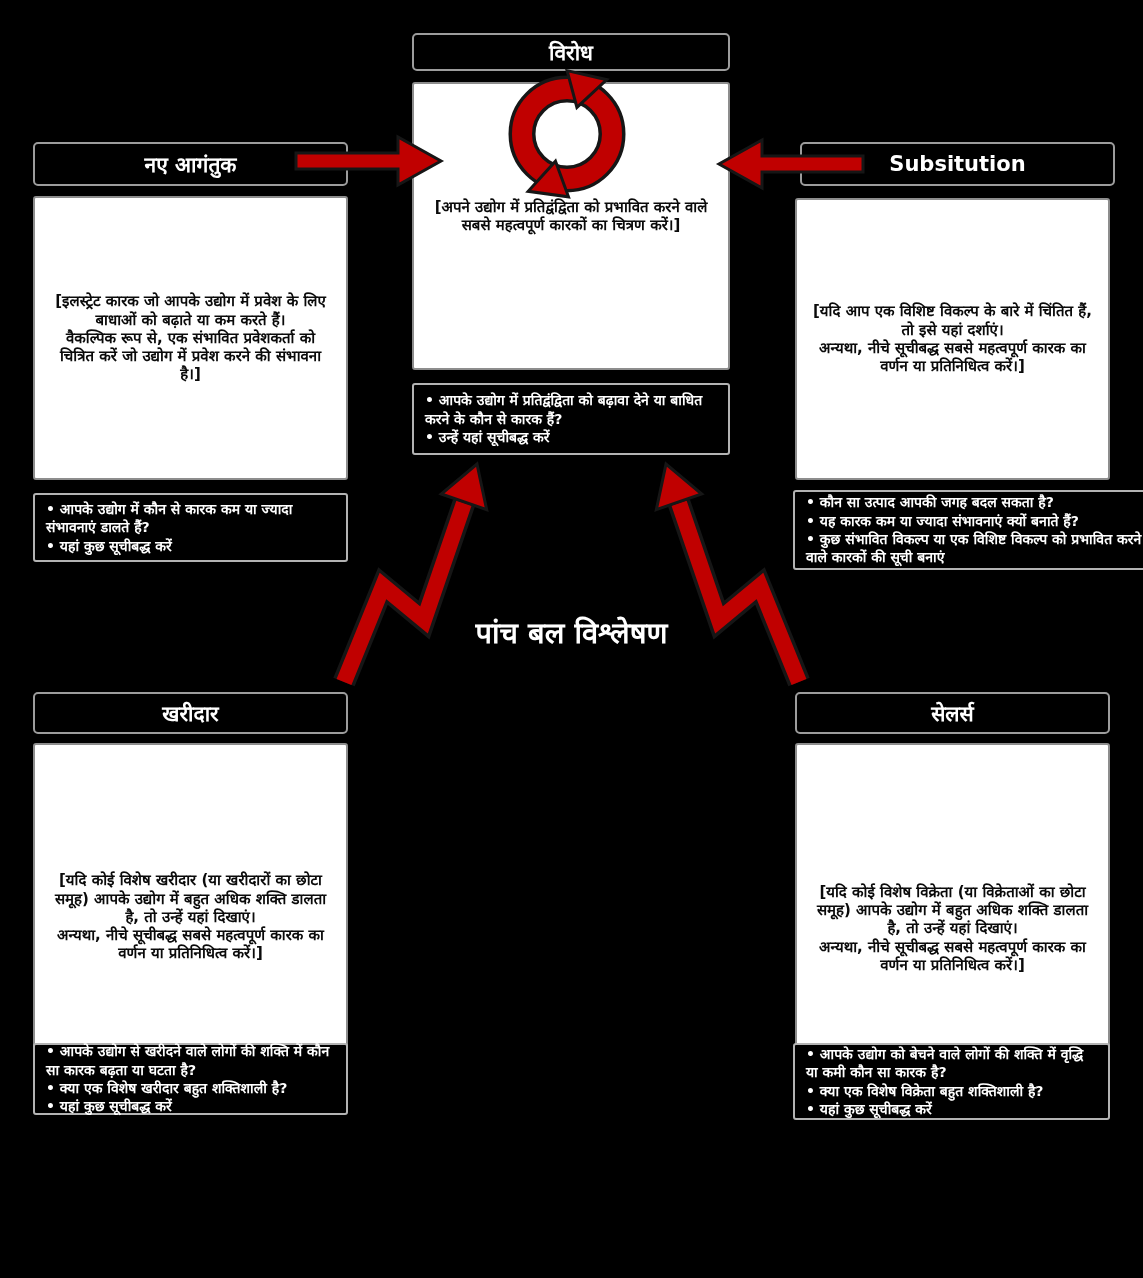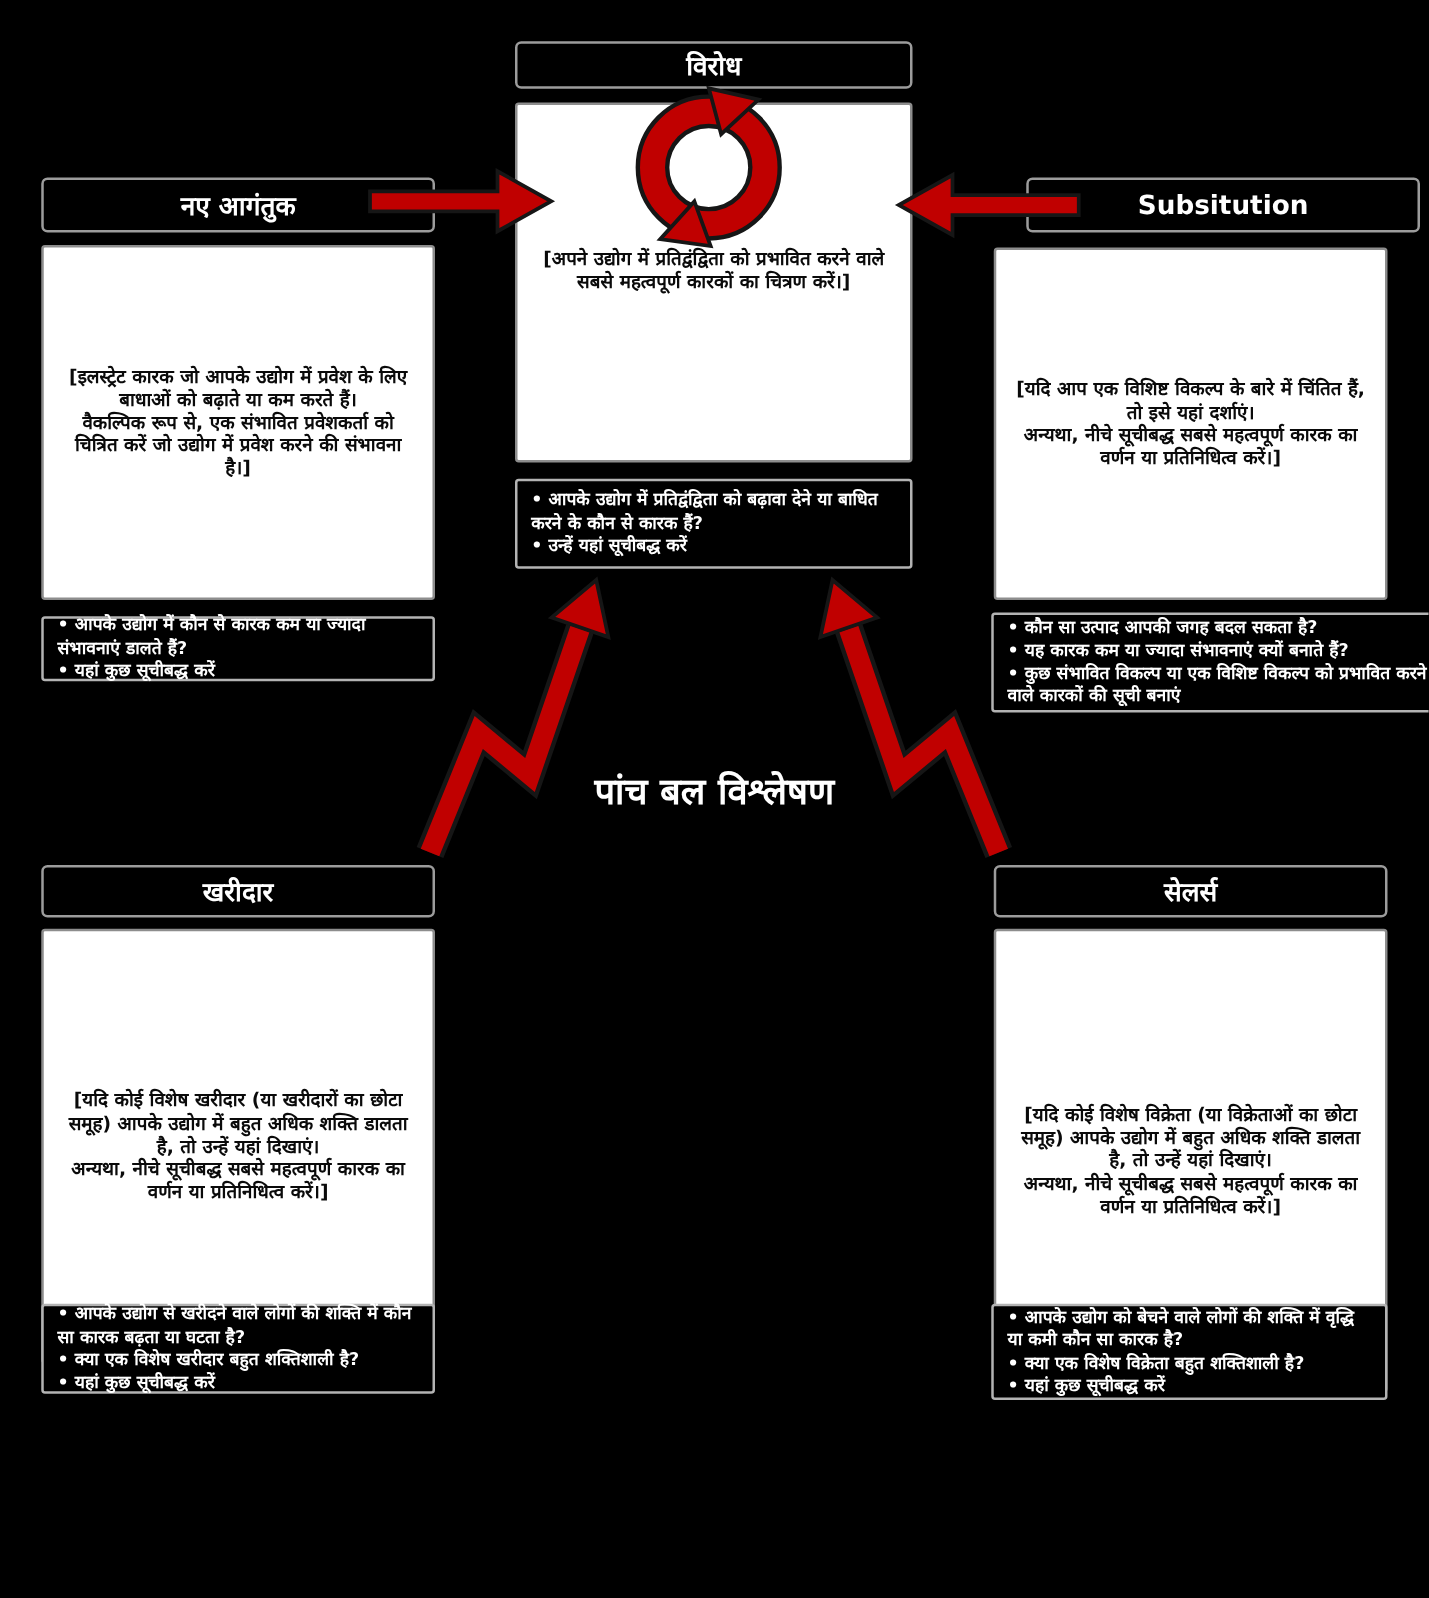--- a/index.html
+++ b/index.html
@@ -43,26 +43,26 @@
   </div>
 
   <div class="abs notesbox" style="left:412px; top:383px; width:318px; height:72px;">
     <div class="notes">• आपके उद्योग में प्रतिद्वंद्विता को बढ़ावा देने या बाधित करने के कौन से कारक हैं?
 • उन्हें यहां सूचीबद्ध करें</div>
   </div>
   <div class="abs whitebox" style="left:33px; top:196px; width:315px; height:284px;">
     <div class="hint">[इलस्ट्रेट कारक जो आपके उद्योग में प्रवेश के लिए बाधाओं को बढ़ाते या कम करते हैं।
 वैकल्पिक रूप से, एक संभावित प्रवेशकर्ता को चित्रित करें जो उद्योग में प्रवेश करने की संभावना है।]</div>
   </div>
-  <div class="abs notesbox" style="left:33px; top:493px; width:315px; height:52px;">
+  <div class="abs notesbox" style="left:33px; top:493px; width:315px; height:69px;">
     <div class="notes">• आपके उद्योग में कौन से कारक कम या ज्यादा संभावनाएं डालते हैं?
 • यहां कुछ सूचीबद्ध करें</div>
   </div>
 
-  <div class="abs titlebox" style="left:821px; top:142px; width:315px; height:44px;">
+  <div class="abs titlebox" style="left:800px; top:142px; width:315px; height:44px;">
     <span>Subsitution</span>
   </div>
   <div class="abs whitebox" style="left:795px; top:198px; width:315px; height:282px;">
     <div class="hint">[यदि आप एक विशिष्ट विकल्प के बारे में चिंतित हैं, तो इसे यहां दर्शाएं।
 अन्यथा, नीचे सूचीबद्ध सबसे महत्वपूर्ण कारक का वर्णन या प्रतिनिधित्व करें।]</div>
   </div>
   <div class="abs notesbox" style="left:793px; top:490px; width:374px; height:80px;">
     <div class="notes">• कौन सा उत्पाद आपकी जगह बदल सकता है?
 • यह कारक कम या ज्यादा संभावनाएं क्यों बनाते हैं?
 • कुछ संभावित विकल्प या एक विशिष्ट विकल्प को प्रभावित करने वाले कारकों की सूची बनाएं</div>

